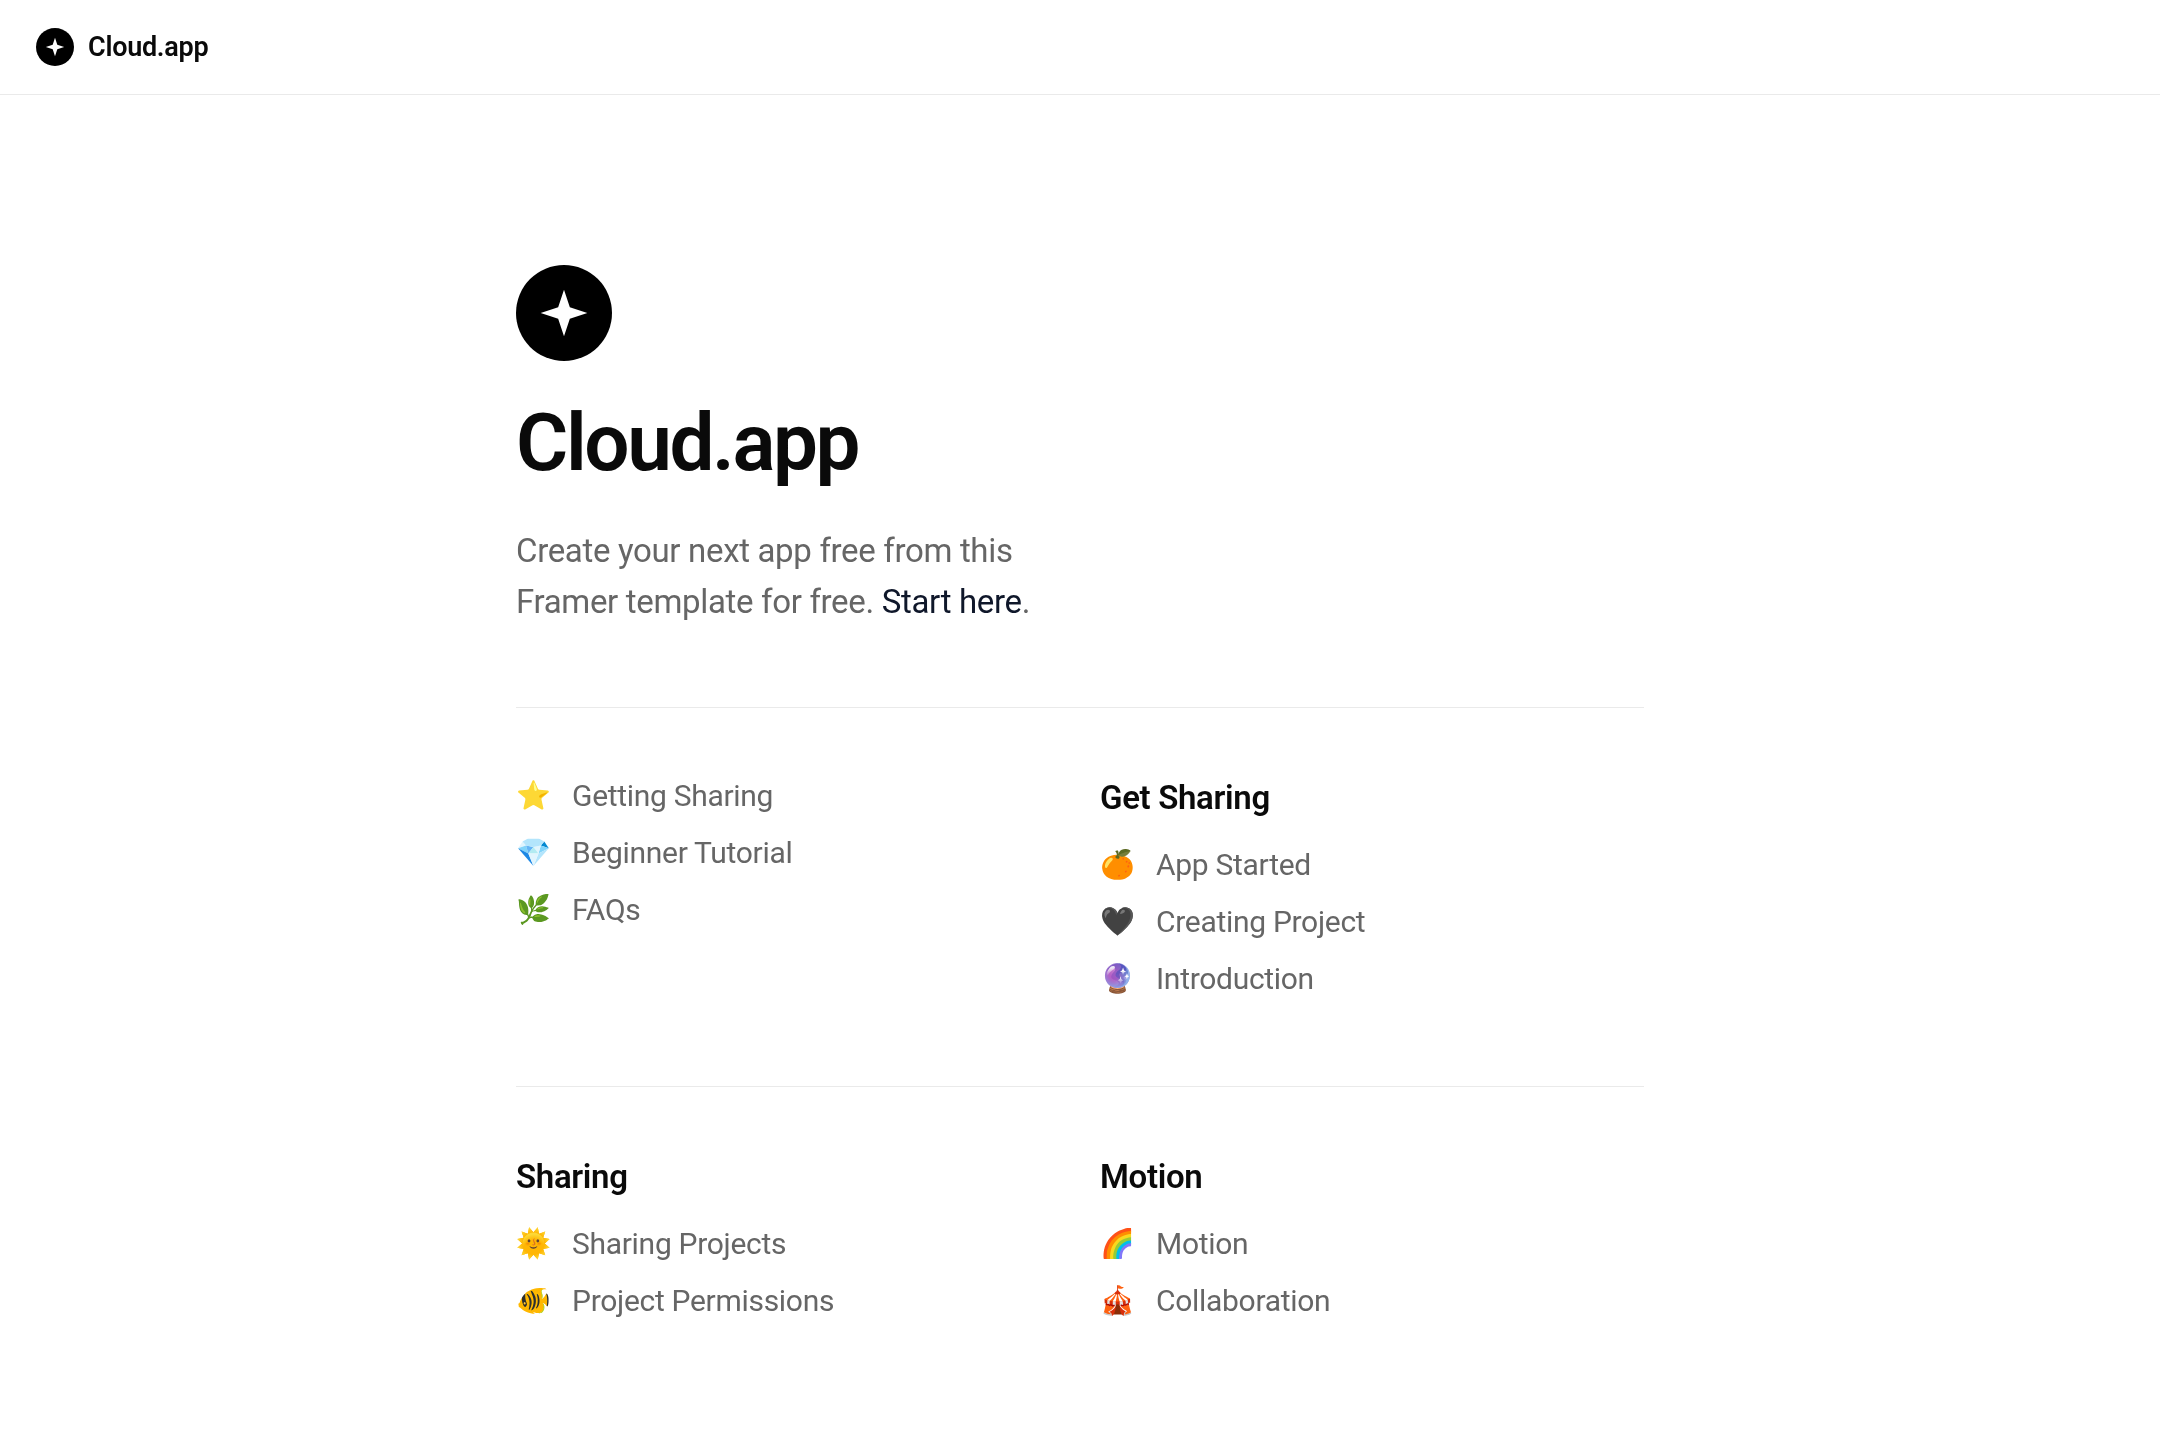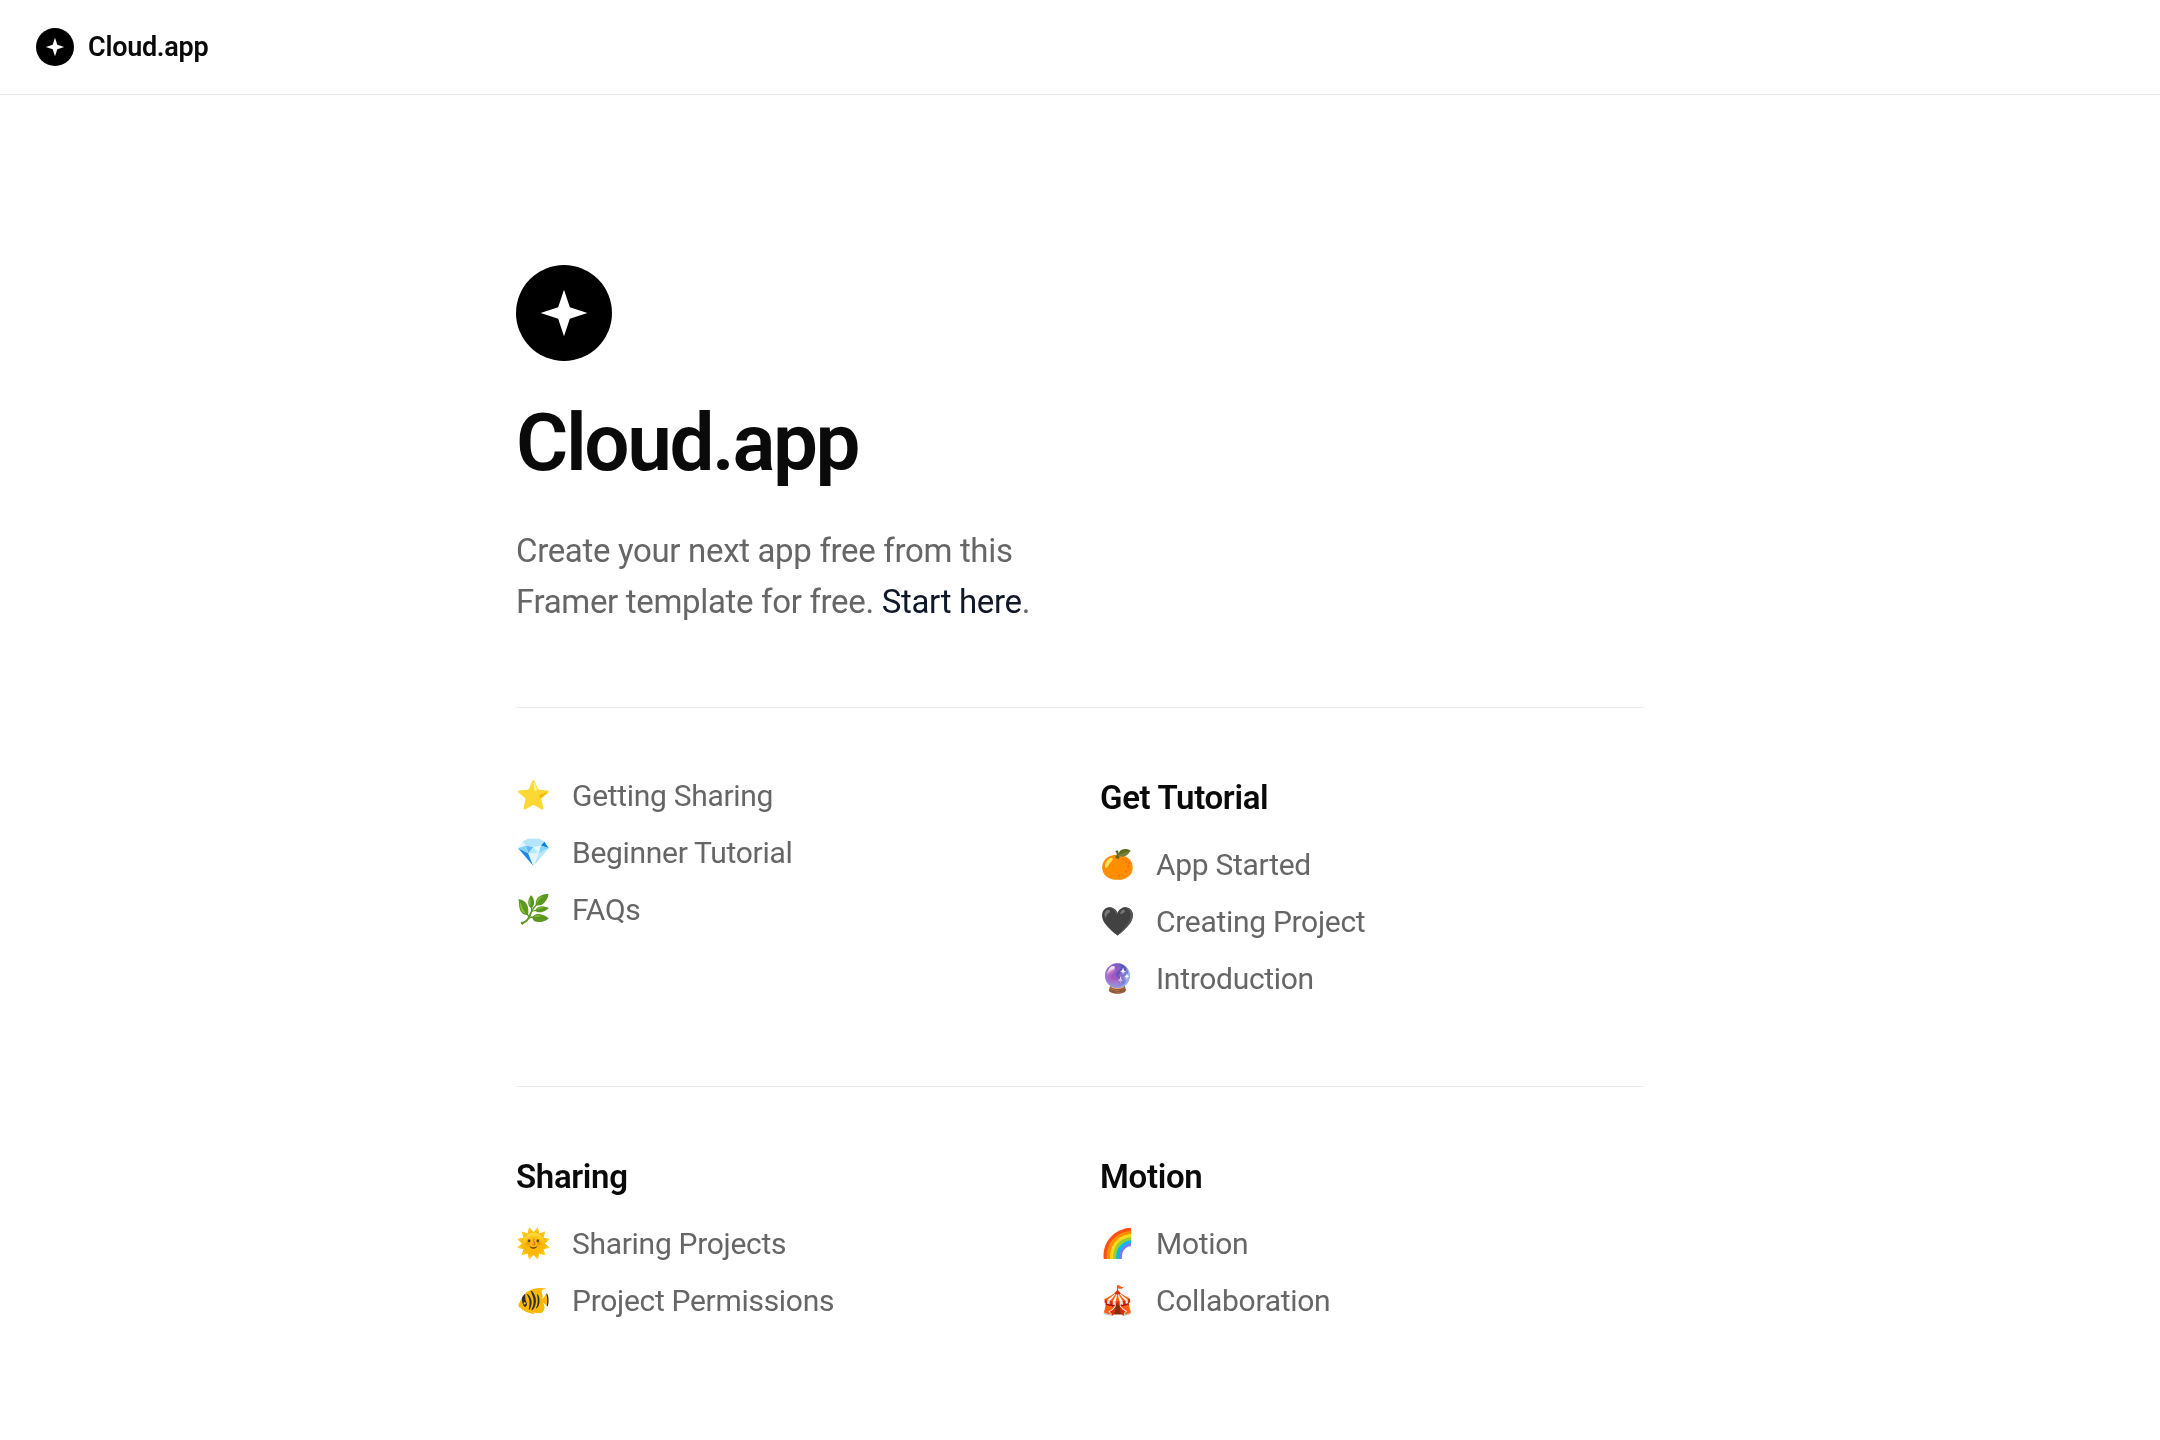--- a/index.html
+++ b/index.html
@@ -197,21 +197,21 @@
           <span>Beginner Tutorial</span>
         </a>
         <a class="section-link">
           <span class="section-link-emoji">🌿</span>
           <span>FAQs</span>
         </a>
       </div>
     </div>
 
     <div class="section-block">
-      <h2 class="section-title">Get Tutorial</h2>
+      <h2 class="section-title">Get Sharing</h2>
       <div class="section-links">
         <a class="section-link">
           <span class="section-link-emoji">🍊</span>
           <span>App Started</span>
         </a>
         <a class="section-link">
           <span class="section-link-emoji">🖤</span>
           <span>Creating Project</span>
         </a>
         <a class="section-link">

